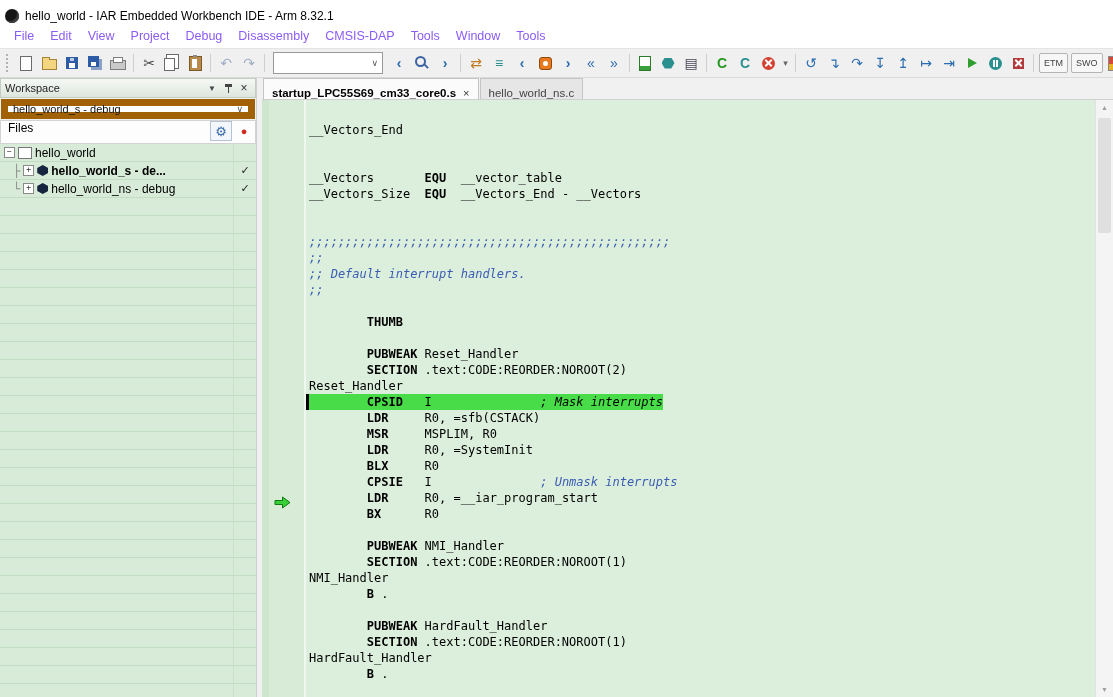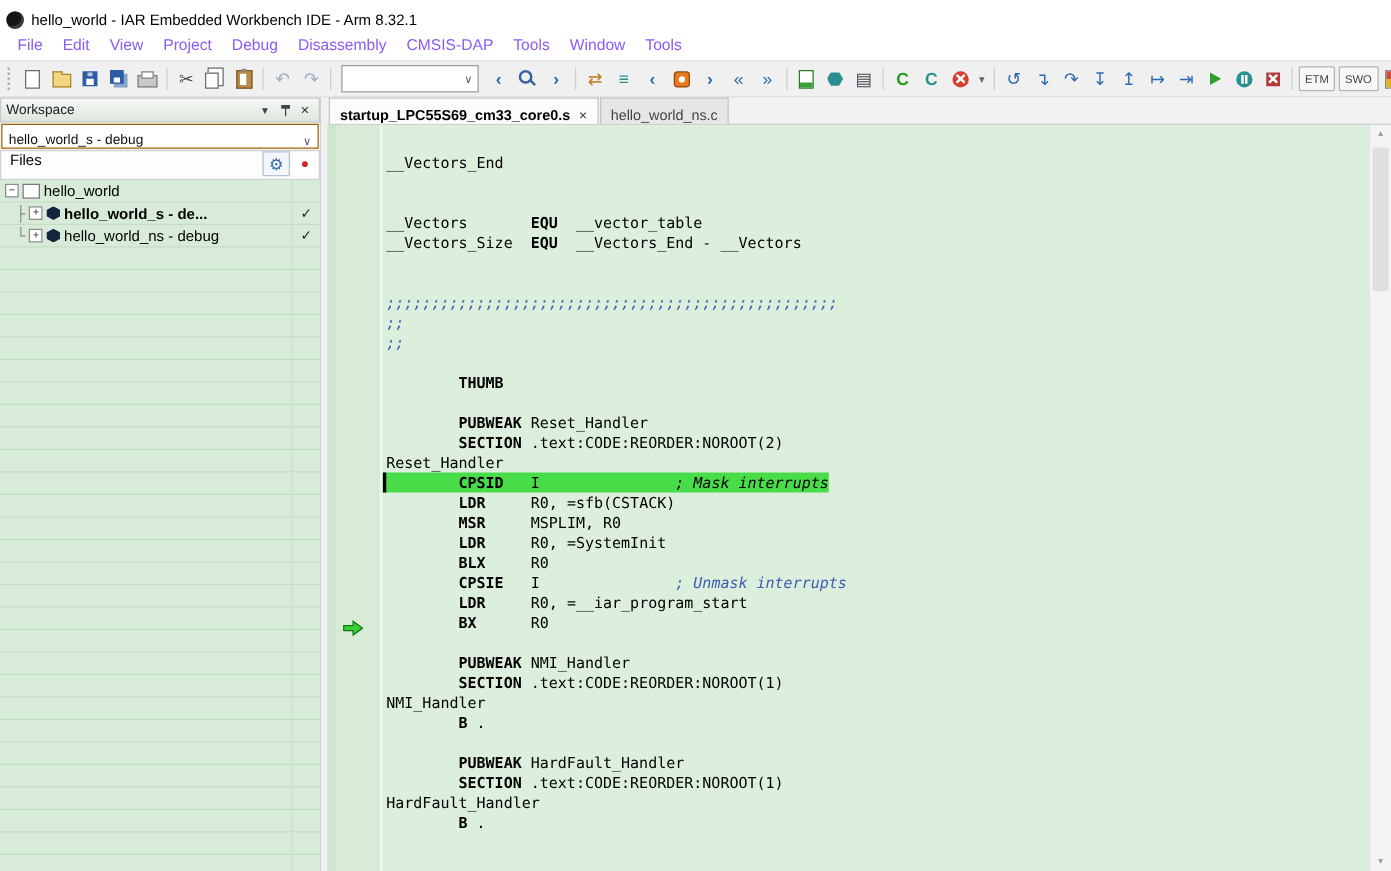--- a/index.html
+++ b/index.html
@@ -63,21 +63,21 @@
 
   
   .workspace{width:257px;flex:none;display:flex;flex-direction:column;background:#f0f0f0;border-right:1px solid #cfcfcf;box-sizing:border-box}
   .ws-titlebar{height:20px;flex:none;background:linear-gradient(#f6f8f6,#dde6dd);border:1px solid #c3cdc3;display:flex;align-items:center;padding:0 4px;font-size:11px;color:#222;box-sizing:border-box;gap:2px}
   .ws-titlebar .spacer{flex:1}
   .ws-tb-icon{width:14px;height:14px;display:flex;align-items:center;justify-content:center;font-size:8px;color:#444}
   .ws-close{font-size:12px;color:#333}
   .pin-shape{position:relative;width:9px;height:9px;display:inline-block}
   .pin-shape::before{content:"";position:absolute;left:4px;top:0;width:1px;height:9px;background:#444}
   .pin-shape::after{content:"";position:absolute;left:1px;top:0;width:7px;height:3px;background:#444}
-  .ws-combo{height:20px;flex:none;margin:1px 1px;background:#fff;border:1px solid #a16207;display:flex;align-items:flex-end;font-size:11px;color:#111;padding:0 5px;box-sizing:border-box}
+  .ws-combo{height:20px;flex:none;margin:1px 1px;background:#fff;border:7px solid #a16207;display:flex;align-items:center;font-size:11px;color:#111;padding:0 5px;box-sizing:border-box}
   .ws-combo .arrow{margin-left:auto;font-size:9px;color:#555}
   .ws-files-header{height:24px;flex:none;background:#fdfdfd;border:1px solid #d2d2d2;display:flex;font-size:12px;color:#000;padding:0 2px 0 7px;box-sizing:border-box;gap:3px}
   .gear-btn{margin-left:auto;width:22px;height:20px;border:1px solid #b6c2d6;background:#f3f6fa;color:#3a6ea5;font-size:13px;display:flex;align-items:center;justify-content:center;box-sizing:border-box}
   .red-dot{width:18px;height:20px;display:flex;align-items:center;justify-content:center;color:#cf2a1f;font-size:11px}
   .ws-tree{flex:1;background:#d8ebd8;overflow:hidden}
   .ws-row{height:18px;box-sizing:border-box;border-bottom:1px solid #c3ddc3;display:flex;align-items:stretch}
   .ws-cell{flex:1;display:flex;align-items:center;gap:3px;overflow:hidden;white-space:nowrap;font-size:12px;color:#000}
   .ws-check{width:22px;flex:none;border-left:1px solid #c9e0c9;display:flex;align-items:center;justify-content:center;font-size:11px;color:#222}
   .tree-line{font:12px/12px "DejaVu Sans Mono",monospace;color:#8c8c8c}
   .expander{width:9px;height:9px;flex:none;border:1px solid #8a8a8a;background:#fff;font:8px/8px "DejaVu Sans Mono",monospace;text-align:center;color:#333}
@@ -400,20 +400,21 @@
           <div class="line"><span class="wrap">&nbsp;</span></div>
           <div class="line"><span class="wrap"><span>__Vectors_End</span></span></div>
           <div class="line"><span class="wrap">&nbsp;</span></div>
           <div class="line"><span class="wrap">&nbsp;</span></div>
           <div class="line"><span class="wrap"><span>__Vectors       </span><span class="kw">EQU</span><span>  __vector_table</span></span></div>
           <div class="line"><span class="wrap"><span>__Vectors_Size  </span><span class="kw">EQU</span><span>  __Vectors_End - __Vectors</span></span></div>
           <div class="line"><span class="wrap">&nbsp;</span></div>
           <div class="line"><span class="wrap">&nbsp;</span></div>
           <div class="line"><span class="wrap"><span class="cm">;;;;;;;;;;;;;;;;;;;;;;;;;;;;;;;;;;;;;;;;;;;;;;;;;;</span></span></div>
           <div class="line"><span class="wrap"><span class="cm">;;</span></span></div>
+          <div class="line"><span class="wrap"><span class="cm">;; Default interrupt handlers.</span></span></div>
           <div class="line"><span class="wrap"><span class="cm">;;</span></span></div>
           <div class="line"><span class="wrap">&nbsp;</span></div>
           <div class="line"><span class="wrap"><span>        </span><span class="kw">THUMB</span></span></div>
           <div class="line"><span class="wrap">&nbsp;</span></div>
           <div class="line"><span class="wrap"><span>        </span><span class="kw">PUBWEAK</span><span> Reset_Handler</span></span></div>
           <div class="line"><span class="wrap"><span>        </span><span class="kw">SECTION</span><span> .text:CODE:REORDER:NOROOT(2)</span></span></div>
           <div class="line"><span class="wrap"><span>Reset_Handler</span></span></div>
           <div class="line exec"><span class="wrap"><span>        </span><span class="kw">CPSID</span><span>   I               </span><span class="cmx">; Mask interrupts</span></span></div>
           <div class="line"><span class="wrap"><span>        </span><span class="kw">LDR</span><span>     R0, =sfb(CSTACK)</span></span></div>
           <div class="line"><span class="wrap"><span>        </span><span class="kw">MSR</span><span>     MSPLIM, R0</span></span></div>

